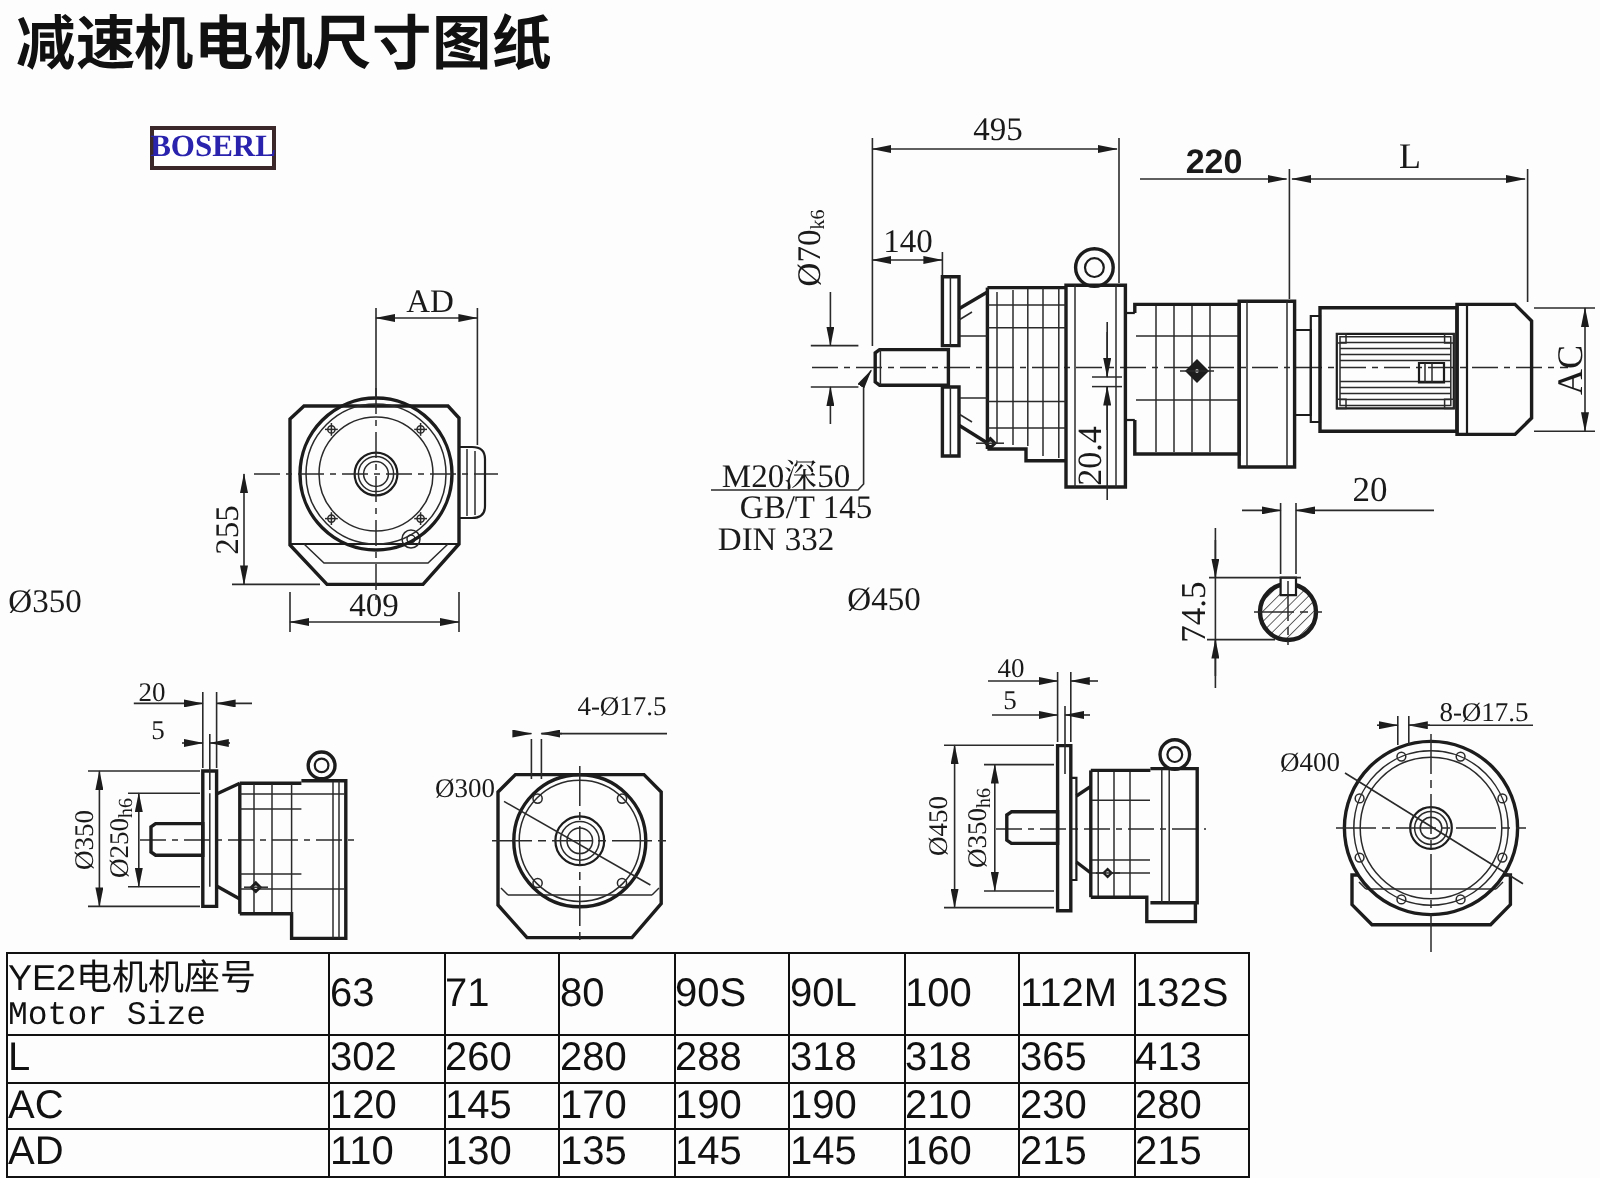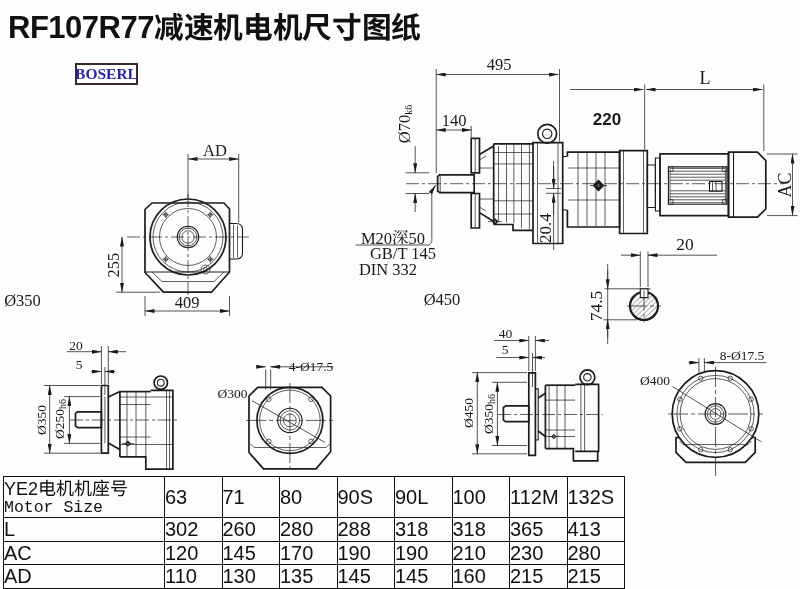--- a/index.html
+++ b/index.html
@@ -13,21 +13,21 @@
   svg.draw .thin  { stroke:#2a2a2a; stroke-width:0.75; fill:none; }
   svg.draw .dim   { stroke:#2a2a2a; stroke-width:0.8; fill:none; }
   svg.draw .cl    { stroke:#2a2a2a; stroke-width:0.75; fill:none; stroke-dasharray:13 3 3 3; }
   svg.draw .cl2   { stroke:#2a2a2a; stroke-width:0.75; fill:none; stroke-dasharray:20 3 4 3; }
   svg.draw .fillb { fill:#1c1c1c; stroke:none; }
 
   .lbl { position:absolute; transform:translate(-50%,-50%); font-size:16.5px; white-space:nowrap;
          line-height:1; letter-spacing:0px; }
   .lbl.rot { transform:translate(-50%,-50%) rotate(-90deg); }
   .lbl sub { font-size:10px; vertical-align:baseline; position:relative; top:2px; }
-  .lbl.bold220 { font-family:"Liberation Sans",sans-serif; font-weight:bold; font-size:17px;margin-top:38px; }
+  .lbl.bold220 { font-family:"Liberation Sans",sans-serif; font-weight:bold; font-size:17px; }
   .lbl.sm  { font-size:13.5px; }
 
   #title { position:absolute; left:8px; top:5px; height:46px; line-height:46px; white-space:nowrap;
            font-family:"Liberation Sans",sans-serif; font-weight:bold; color:#111; }
   #title .latin { font-size:31px; letter-spacing:-0.5px; }
   svg.g { display:inline-block; fill:currentColor; }
   #title svg.g { width:29.7px; height:29.7px; vertical-align:-3.6px; }
 
   #logo { position:absolute; left:75px; top:63px; width:59px; height:17.5px; border:2px solid #3a282a;
           display:flex; align-items:center; justify-content:center; background:#fff; }
@@ -338,21 +338,21 @@
 <line x1="668" y1="414" x2="763" y2="414" class="cl2"></line>
 <line x1="672.5" y1="386.5" x2="761.5" y2="441.9" class="dim"></line>
 <line x1="698.9" y1="358" x2="698.9" y2="372.5" class="dim"></line>
 <line x1="704.4" y1="358" x2="704.4" y2="372.5" class="dim"></line>
 <line x1="688.5" y1="362.6" x2="698.9" y2="362.6" class="dim" marker-end="url(#ar)"></line>
 <line x1="715" y1="362.6" x2="704.4" y2="362.6" class="dim" marker-end="url(#ar)"></line>
 <line x1="704.4" y1="362.6" x2="766.5" y2="362.6" class="dim"></line>
 </g>
   </svg>
 
-  <div id="title"><span class="latin">RF107R77</span><svg class="g" viewBox="0 0 1000 1000">
+  <div id="title"><svg class="g" viewBox="0 0 1000 1000">
         <path d="M402 346V433H637V346ZM34 122C76 211 119 328 134 400L236 356C218 285 171 172 127 86ZM22 872 127 913C163 810 201 679 231 559L137 514C104 643 57 784 22 872ZM651 32 656 184H270V463C270 597 263 782 186 911C211 922 258 953 277 972C361 831 375 613 375 463V289H661C670 451 684 593 706 704C687 731 667 757 646 781V489H406V835H495V789H639C603 829 563 864 519 894C542 911 582 949 598 968C649 928 696 881 738 828C770 918 812 969 867 970C906 971 955 931 979 749C961 740 916 712 898 690C892 784 882 836 867 836C848 835 830 792 814 718C876 615 924 495 959 361L860 341C841 418 817 490 787 556C778 478 770 387 764 289H965V184H881L944 132C920 102 871 60 830 32L762 85C799 114 843 154 866 184H759L755 32ZM495 582H567V697H495Z"></path>
       </svg><svg class="g" viewBox="0 0 1000 1000">
         <path d="M46 128C101 180 170 252 200 300L297 226C263 179 191 111 136 63ZM279 389H38V500H164V766C120 786 71 821 25 864L98 967C143 911 195 852 230 852C255 852 288 879 335 902C410 940 497 951 617 951C715 951 875 945 941 940C943 908 960 854 973 823C876 837 723 845 621 845C515 845 422 838 355 805C322 789 299 774 279 763ZM459 364H569V450H459ZM685 364H798V450H685ZM569 32V117H321V217H569V272H349V541H517C463 607 379 669 296 701C321 723 355 765 372 792C444 756 514 696 569 627V809H685V632C759 680 832 735 872 777L945 695C897 649 807 589 724 541H914V272H685V217H947V117H685V32Z"></path>
       </svg><svg class="g" viewBox="0 0 1000 1000">
         <path d="M488 88V412C488 563 476 759 343 891C370 906 417 946 436 968C581 823 604 582 604 412V201H729V802C729 888 737 912 756 932C773 950 802 959 826 959C842 959 865 959 882 959C905 959 928 954 944 941C961 928 971 909 977 879C983 850 987 779 988 725C959 715 925 696 902 677C902 737 900 785 899 807C897 829 896 838 892 843C889 847 884 849 879 849C874 849 867 849 862 849C858 849 854 847 851 843C848 839 848 825 848 798V88ZM193 30V237H45V350H178C146 471 86 605 20 685C39 715 66 764 77 797C121 741 161 659 193 569V969H308V550C337 595 366 643 382 675L450 578C430 552 342 446 308 410V350H438V237H308V30Z"></path>
       </svg><svg class="g" viewBox="0 0 1000 1000">
         <path d="M429 499V592H235V499ZM558 499H754V592H558ZM429 389H235V292H429ZM558 389V292H754V389ZM111 175V768H235V710H429V763C429 917 468 958 606 958C637 958 765 958 798 958C920 958 957 900 974 742C945 736 906 720 876 704V175H558V36H429V175ZM854 710C846 811 834 837 785 837C759 837 647 837 620 837C565 837 558 828 558 764V710Z"></path>
       </svg><svg class="g" viewBox="0 0 1000 1000">
         <path d="M488 88V412C488 563 476 759 343 891C370 906 417 946 436 968C581 823 604 582 604 412V201H729V802C729 888 737 912 756 932C773 950 802 959 826 959C842 959 865 959 882 959C905 959 928 954 944 941C961 928 971 909 977 879C983 850 987 779 988 725C959 715 925 696 902 677C902 737 900 785 899 807C897 829 896 838 892 843C889 847 884 849 879 849C874 849 867 849 862 849C858 849 854 847 851 843C848 839 848 825 848 798V88ZM193 30V237H45V350H178C146 471 86 605 20 685C39 715 66 764 77 797C121 741 161 659 193 569V969H308V550C337 595 366 643 382 675L450 578C430 552 342 446 308 410V350H438V237H308V30Z"></path>
       </svg><svg class="g" viewBox="0 0 1000 1000">
@@ -389,21 +389,21 @@
 
   <span class="lbl" style="left:685px; top:244.5px; font-size:17.5px;">20</span>
   <span class="lbl rot" style="left:597px; top:305.5px; font-size:17.5px;">74.5</span>
 
   <span class="lbl sm" style="left:76px; top:345.5px;">20</span>
   <span class="lbl sm" style="left:79px; top:365px;">5</span>
   <span class="lbl rot sm" style="left:42px; top:419.5px;">Ø350</span>
   <span class="lbl rot sm" style="left:59.5px; top:418.5px;"><span>Ø250</span><sub>h6</sub></span>
 
   <span class="lbl sm" style="left:232.5px; top:394px;">Ø300</span>
-  <span class="lbl sm" style="left:311px; top:367px;text-align:center;">4-Ø17.5</span>
+  <span class="lbl sm" style="left:311px; top:353px;text-align:center;">4-Ø17.5</span>
 
   <span class="lbl sm" style="left:505.5px; top:333.5px;">40</span>
   <span class="lbl sm" style="left:505px; top:350px;">5</span>
   <span class="lbl rot sm" style="left:468.5px; top:412.5px;">Ø450</span>
   <span class="lbl rot sm" style="left:489px; top:413.5px;"><span>Ø350</span><sub>h6</sub></span>
 
   <span class="lbl sm" style="left:655px; top:381px;">Ø400</span>
   <span class="lbl sm" style="left:742px; top:355.5px;">8-Ø17.5</span>
 
   <table id="dimtable">

